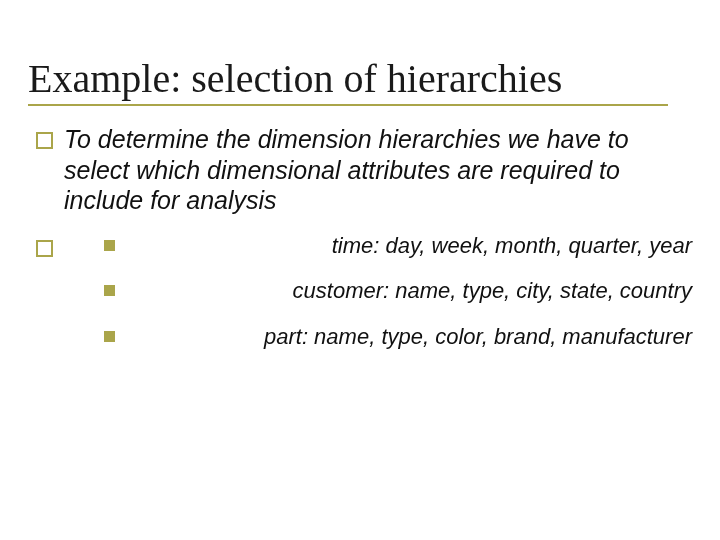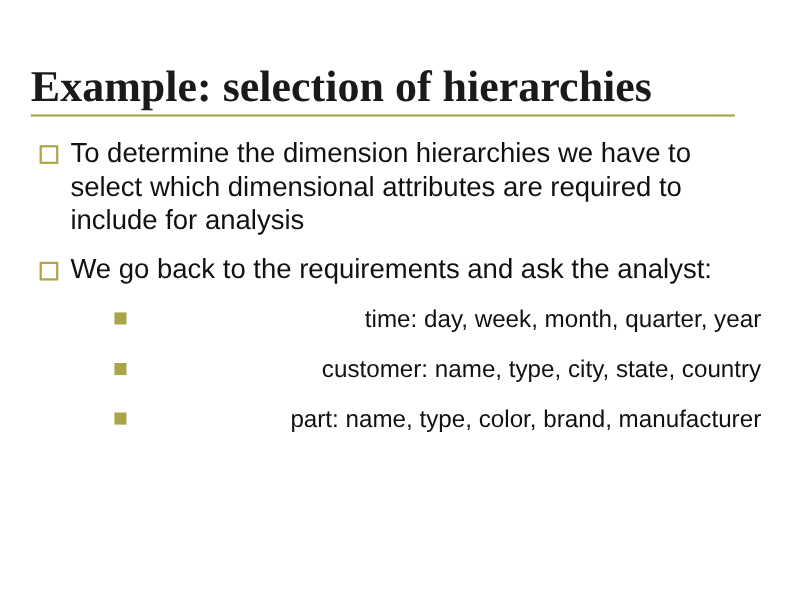--- a/index.html
+++ b/index.html
@@ -10,39 +10,40 @@
     font-family: Verdana, Geneva, sans-serif;
     color: #000000;
     overflow: hidden;
   }
   .slide {
     padding: 55px 28px 0 28px;
   }
   .title {
     font-family: "Times New Roman", Times, serif;
     font-size: 40px;
-    font-weight: 700;
+    font-weight: 400;
     color: #1a1a1a;
     border-bottom: 2px solid #aaa54a;
     padding-bottom: 2px;
     margin-bottom: 18px;
     display: inline-block;
     width: 640px;
   }
   .bullets-l1 {
     list-style: none;
     padding-left: 4px;
   }
   .bullets-l1 > li {
     position: relative;
     padding-left: 32px;
     font-size: 25px;
     line-height: 1.22;
     margin-bottom: 14px;
     color: #111;
+    font-style: italic;
   }
   .bullets-l1 > li::before {
     content: "";
     position: absolute;
     left: 4px;
     top: 8px;
     width: 13px;
     height: 13px;
     border: 2px solid #aaa54a;
     background: transparent;
@@ -75,21 +76,20 @@
 <body>
 
 <div class="slide">
   <div class="title">Example: selection of hierarchies</div>
 
   <ul class="bullets-l1">
     <li>
       <span>To determine the dimension hierarchies we have to select which dimensional attributes are required to include for analysis</span>
     </li>
     <li>
-      <span>We go back to the requirements and ask the analyst:</span>
       <ul class="bullets-l2">
         <li>
           <span>time: day, week, month, quarter, year</span>
         </li>
         <li>
           <span>customer: name, type, city, state, country</span>
         </li>
         <li>
           <span>part: name, type, color, brand, manufacturer</span>
         </li>

